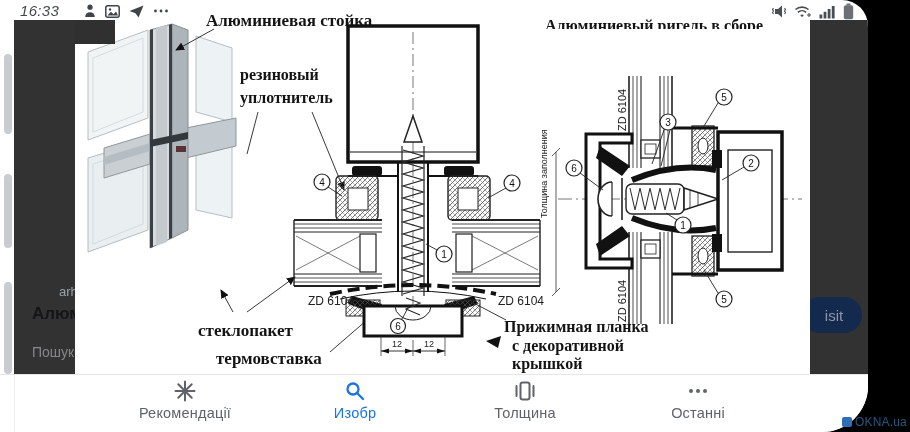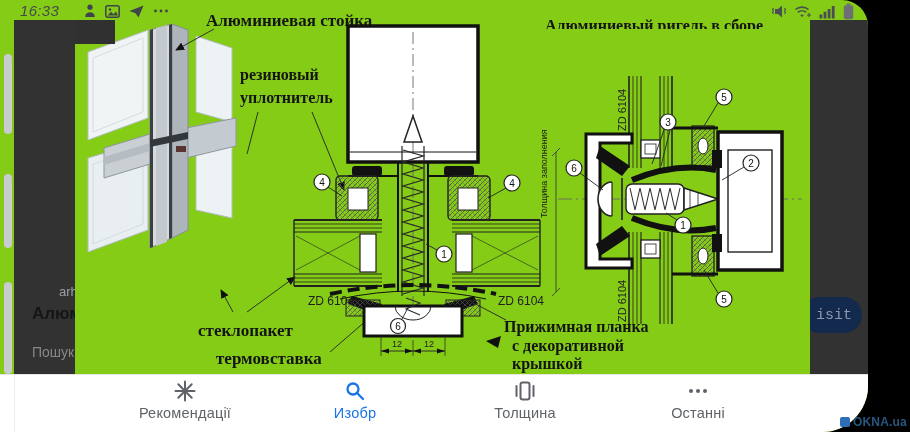--- a/index.html
+++ b/index.html
@@ -1,33 +1,33 @@
 <!DOCTYPE html>
 <html><head>
 <meta charset="utf-8">
 <style>
   html,body{margin:0;padding:0;background:#000;}
   body{width:910px;height:432px;position:relative;overflow:hidden;
        font-family:"Liberation Sans",sans-serif;-webkit-font-smoothing:antialiased;}
-  .screen{position:absolute;left:0;top:0;width:868px;height:432px;background:#84cc16;
+  .screen{position:absolute;left:0;top:0;width:868px;height:432px;background:#ffffff;
           border-top-right-radius:26px;border-bottom-right-radius:46px;overflow:hidden;}
   
   .statusbar{position:absolute;left:0;top:0;width:868px;height:22px;z-index:40;}
   .sb-time{position:absolute;left:20px;top:2px;font-size:15px;color:#45494d;letter-spacing:.3px;font-style:italic;}
   .sb-left-icons{position:absolute;left:84px;top:4px;display:flex;gap:9px;align-items:center;color:#3f4448;}
   .sb-right-icons{position:absolute;right:14px;top:3px;display:flex;gap:7px;align-items:center;color:#4a4e52;}
   .sb-right-icons svg,.sb-left-icons svg{display:block;}
   
   .edge-bar{position:absolute;left:4px;width:8px;border-radius:4px;background:#c8ccd0;z-index:45;}
   
   .dim-left{position:absolute;left:14px;top:20px;width:61px;height:354px;background:#323232;
             overflow:hidden;z-index:30;}
   .dim-topblock{position:absolute;left:75px;top:20px;width:40px;height:24px;background:#303030;z-index:30;}
   .dim-right{position:absolute;left:810px;top:20px;width:58px;height:354px;background:#323232;
-             overflow:hidden;z-index:30;font-family:Liberation Mono, monospace;}
+             overflow:hidden;z-index:30;}
   .bg-site{position:absolute;left:18px;top:264px;color:#9aa0a6;font-size:13px;white-space:nowrap;margin-left:27px;}
   .bg-title{position:absolute;left:18px;top:284px;color:#131517;font-size:17px;font-weight:bold;white-space:nowrap;}
   .bg-images{position:absolute;left:18px;top:324px;color:#85878a;font-size:14px;white-space:nowrap;}
   .visit-pill{position:absolute;left:-8px;top:277px;width:60px;height:36px;border-radius:18px;
               background:#14294e;display:flex;align-items:center;justify-content:center;
               color:#8e97ac;font-size:15px;padding-left:4px;box-sizing:border-box;}
   
   .diagram{position:absolute;left:0;top:0;z-index:10;}
   .lb{font-family:"Liberation Serif",serif;font-weight:700;fill:#141414;}
   .sm{font-family:"Liberation Sans",sans-serif;fill:#222;}
@@ -37,21 +37,21 @@
   
   .navbar{position:absolute;left:0;top:374px;width:868px;height:58px;background:#fff;
           border-top:1px solid #e4e6e8;z-index:50;}
   .nav-vline{position:absolute;left:14px;top:0;width:1px;height:58px;background:#ededee;}
   .nav-item{position:absolute;top:4px;width:140px;display:flex;flex-direction:column;
             align-items:center;gap:2px;color:#5f6368;cursor:pointer;}
   .nav-item .lbl{font-size:14.5px;letter-spacing:.2px;}
   .nav-item.active{color:#1a73e8;}
   .watermark{position:absolute;right:3px;bottom:3px;z-index:60;display:flex;align-items:center;gap:3px;}
   .watermark .wm-ic{width:10px;height:10px;border-radius:2px;background:#2f6fb6;}
-  .watermark .wm-tx{font-size:12px;font-weight:bold;color:#27577f;letter-spacing:.2px;}
+  .watermark .wm-tx{font-size:12px;font-weight:normal;color:#27577f;letter-spacing:.2px;}
 </style>
 </head>
 <body>
 
 <div class="screen">
 
   <svg class="diagram" width="868" height="375" viewBox="0 0 868 375">
     <defs>
       <pattern id="xh" width="5" height="5" patternUnits="userSpaceOnUse">
         <path d="M0 5 L5 0" stroke="#4a4a4a" stroke-width="0.8"></path>

